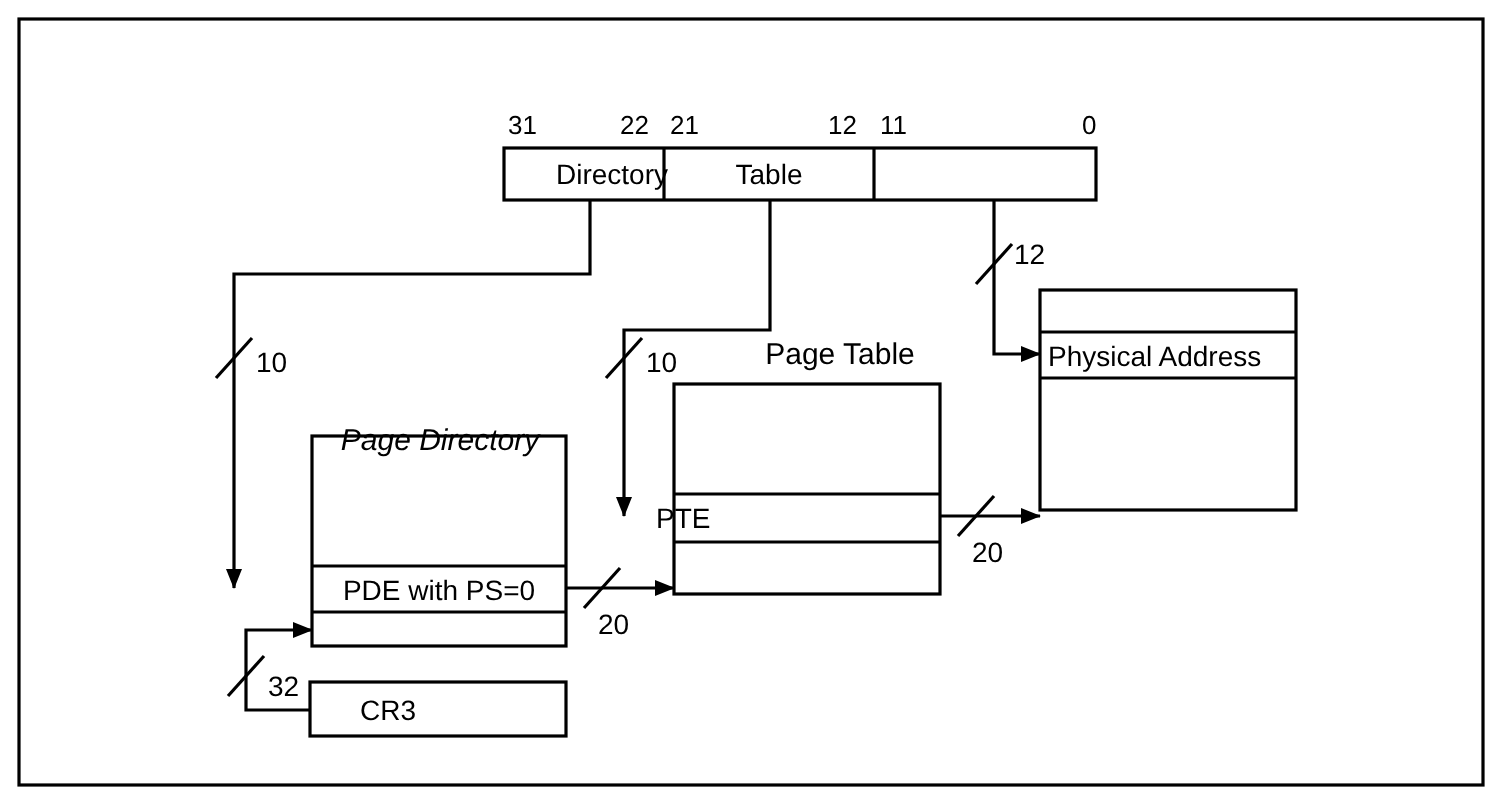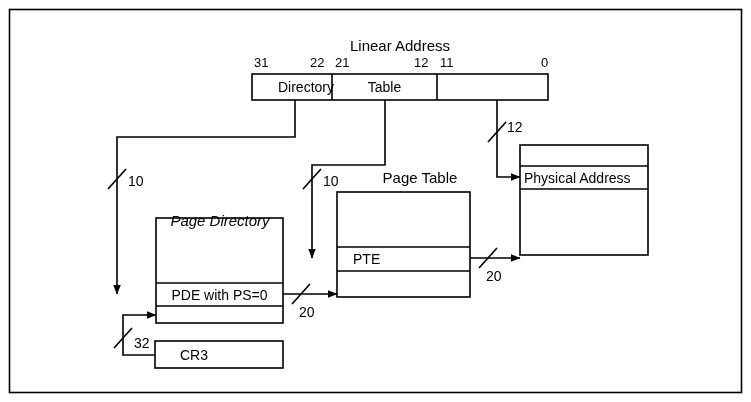--- a/index.html
+++ b/index.html
@@ -101,21 +101,20 @@
       <path d="M479,268 L497,248" stroke-width="1.6"></path>
     </g>
 
     <g>
       <rect x="520" y="145" width="128" height="110" fill="#ffffff" stroke="#000000" stroke-width="1.6"></rect>
       <line x1="520" y1="166" x2="648" y2="166" stroke="#000000" stroke-width="1.6"></line>
       <line x1="520" y1="189" x2="648" y2="189" stroke="#000000" stroke-width="1.6"></line>
     </g>
   </svg>
 
-  <div class="lbl lbl-title center" style="left:330px; top:38px; width:140px;">Linear Address</div>
 
   <div class="lbl lbl-bit" style="left:254px; top:56px;">31</div>
   <div class="lbl lbl-bit" style="left:310px; top:56px;">22</div>
   <div class="lbl lbl-bit" style="left:335px; top:56px;">21</div>
   <div class="lbl lbl-bit" style="left:414px; top:56px;">12</div>
   <div class="lbl lbl-bit" style="left:440px; top:56px;">11</div>
   <div class="lbl lbl-bit" style="left:541px; top:56px;">0</div>
 
   <div class="lbl lbl-box center" style="left:252px; top:80px; width:80px;margin-left:14px;">Directory</div>
   <div class="lbl lbl-box center" style="left:332px; top:80px; width:105px;">Table</div>
@@ -124,18 +123,18 @@
   <div class="lbl lbl-width" style="left:323px; top:174px;">10</div>
   <div class="lbl lbl-width" style="left:507px; top:120px;">12</div>
   <div class="lbl lbl-width" style="left:299px; top:305px;">20</div>
   <div class="lbl lbl-width" style="left:486px; top:269px;">20</div>
   <div class="lbl lbl-width" style="left:134px; top:336px;">32</div>
 
   <div class="lbl lbl-title center" style="left:146px; top:213px; width:148px;font-style:italic;">Page Directory</div>
   <div class="lbl lbl-title center" style="left:360px; top:170px; width:120px;">Page Table</div>
 
   <div class="lbl lbl-box center" style="left:156px; top:288px; width:127px;">PDE with PS=0</div>
-  <div class="lbl lbl-box" style="left:353px; top:252px;">PTE</div>
+  <div class="lbl lbl-box" style="left:328px; top:252px;">PTE</div>
   <div class="lbl lbl-box" style="left:524px; top:171px;">Physical Address</div>
 
   <div class="lbl lbl-box" style="left:180px; top:348px;">CR3</div>
 
 </div>
 
 </body></html>

